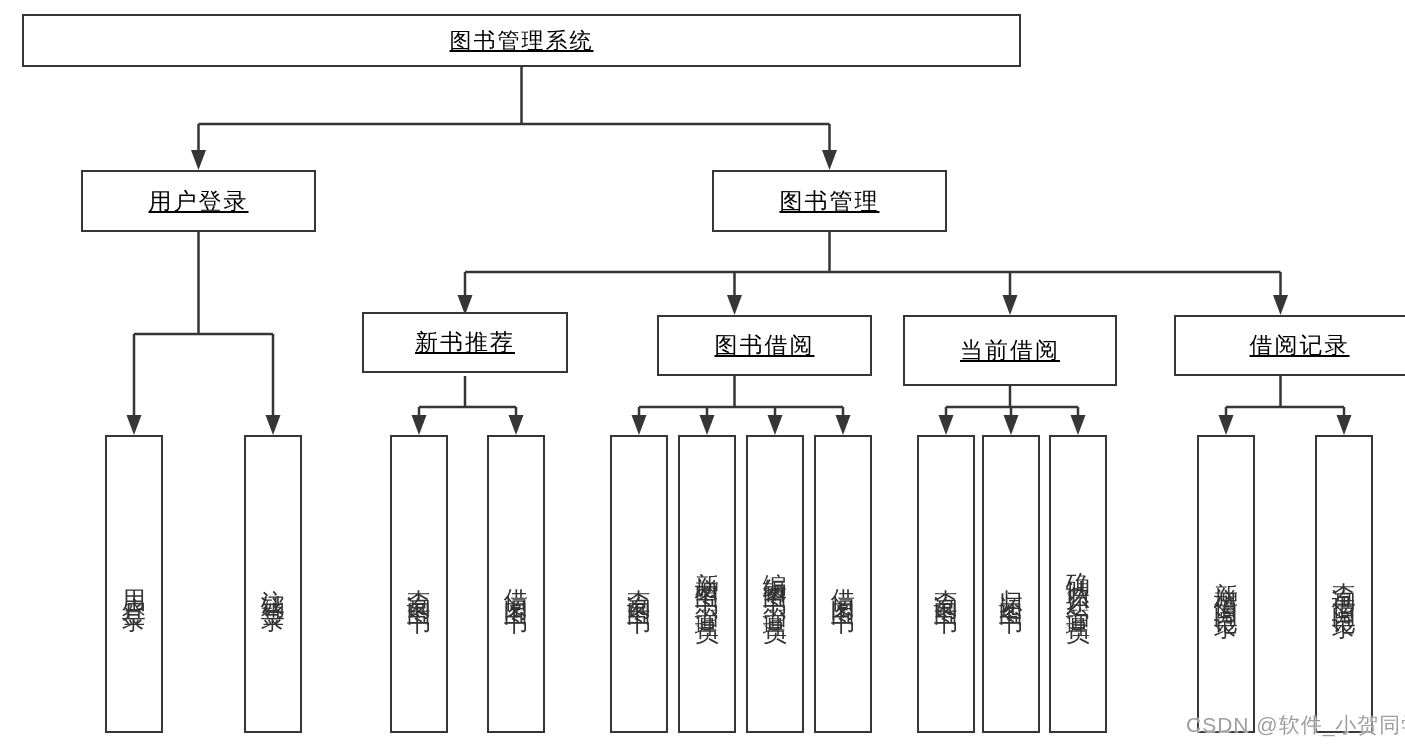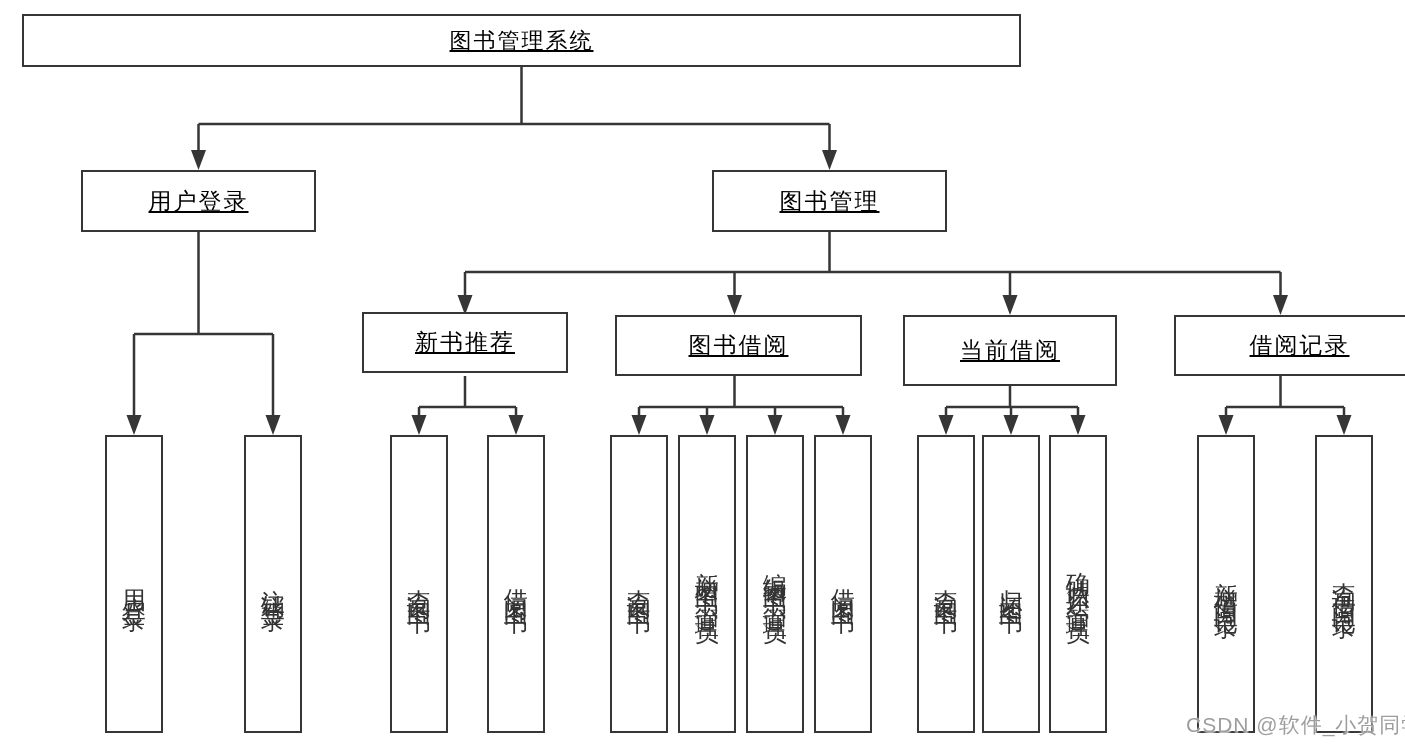--- a/index.html
+++ b/index.html
@@ -110,21 +110,21 @@
   <div class="box" style="left:81px; top:170px; width:235px; height:62px;">
     <span class="hlabel">用户登录</span>
   </div>
   <div class="box" style="left:712px; top:170px; width:235px; height:62px;justify-content:center;">
     <span class="hlabel">图书管理</span>
   </div>
 
   <div class="box" style="left:362px; top:300px; width:206px; height:61px;margin-top:12px;">
     <span class="hlabel">新书推荐</span>
   </div>
-  <div class="box" style="left:615px; top:315px; width:247px; height:61px;">
+  <div class="box" style="left:657px; top:315px; width:215px; height:61px;">
     <span class="hlabel">图书借阅</span>
   </div>
   <div class="box" style="left:903px; top:315px; width:214px; height:71px;">
     <span class="hlabel">当前借阅</span>
   </div>
   <div class="box" style="left:1174px; top:315px; width:251px; height:61px;">
     <span class="hlabel">借阅记录</span>
   </div>
 
   <div class="box" style="left:105px; top:435px; width:58px; height:298px;">

